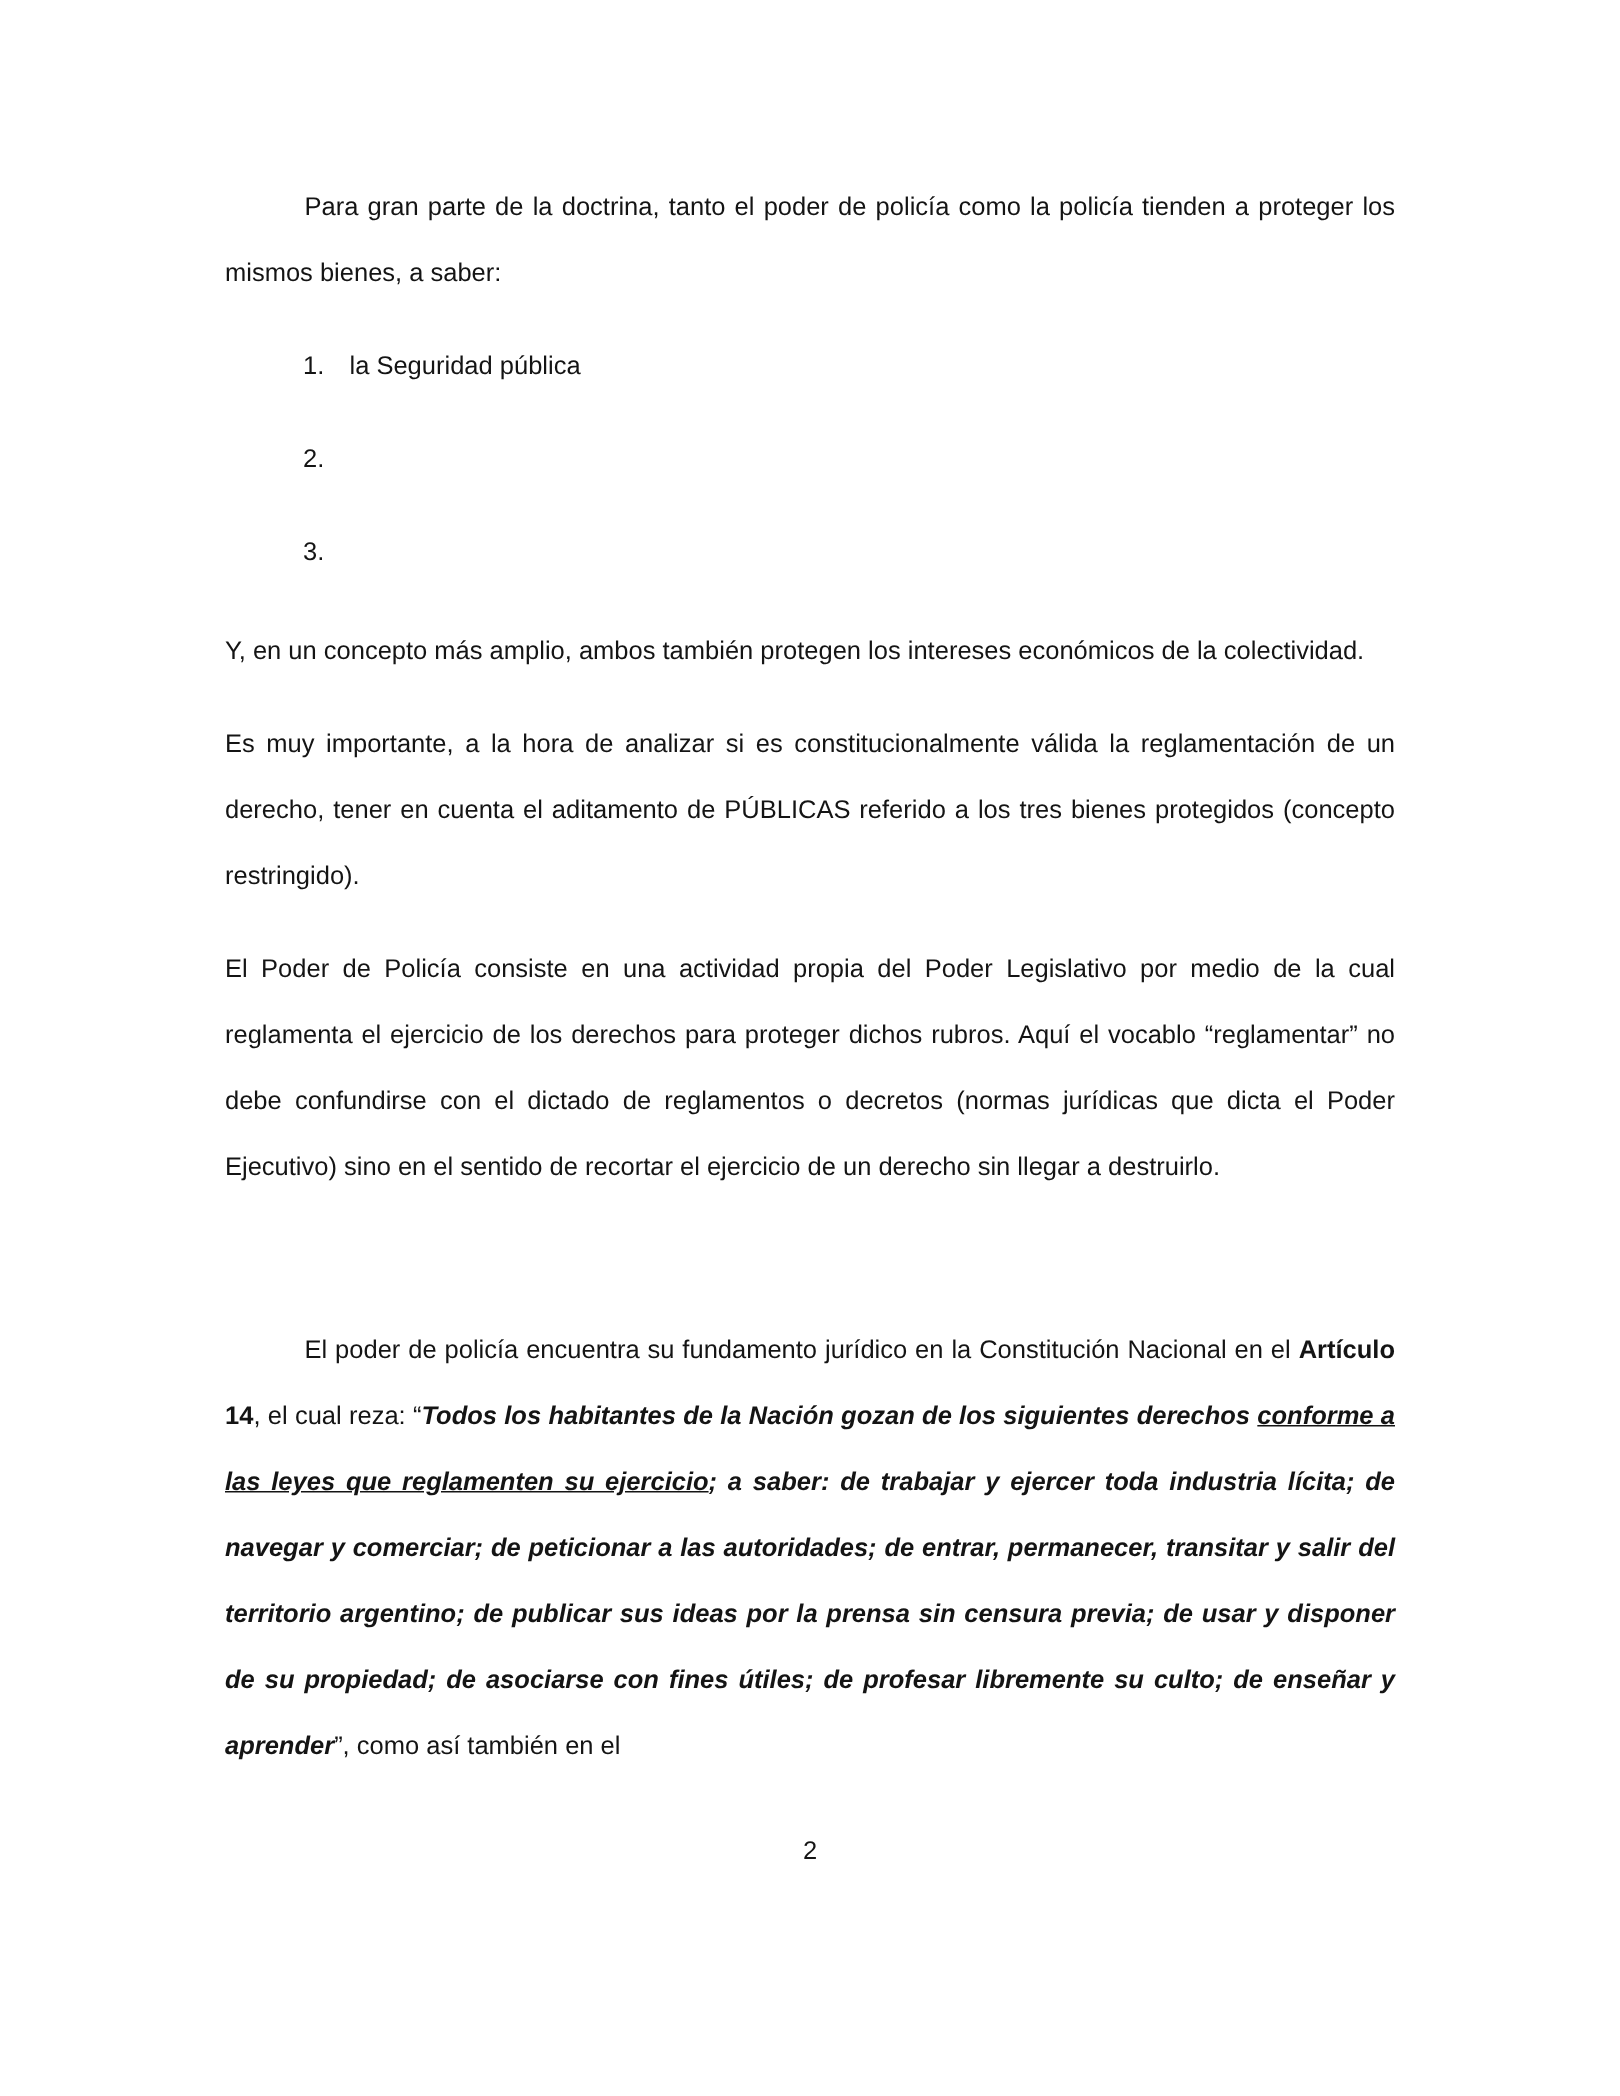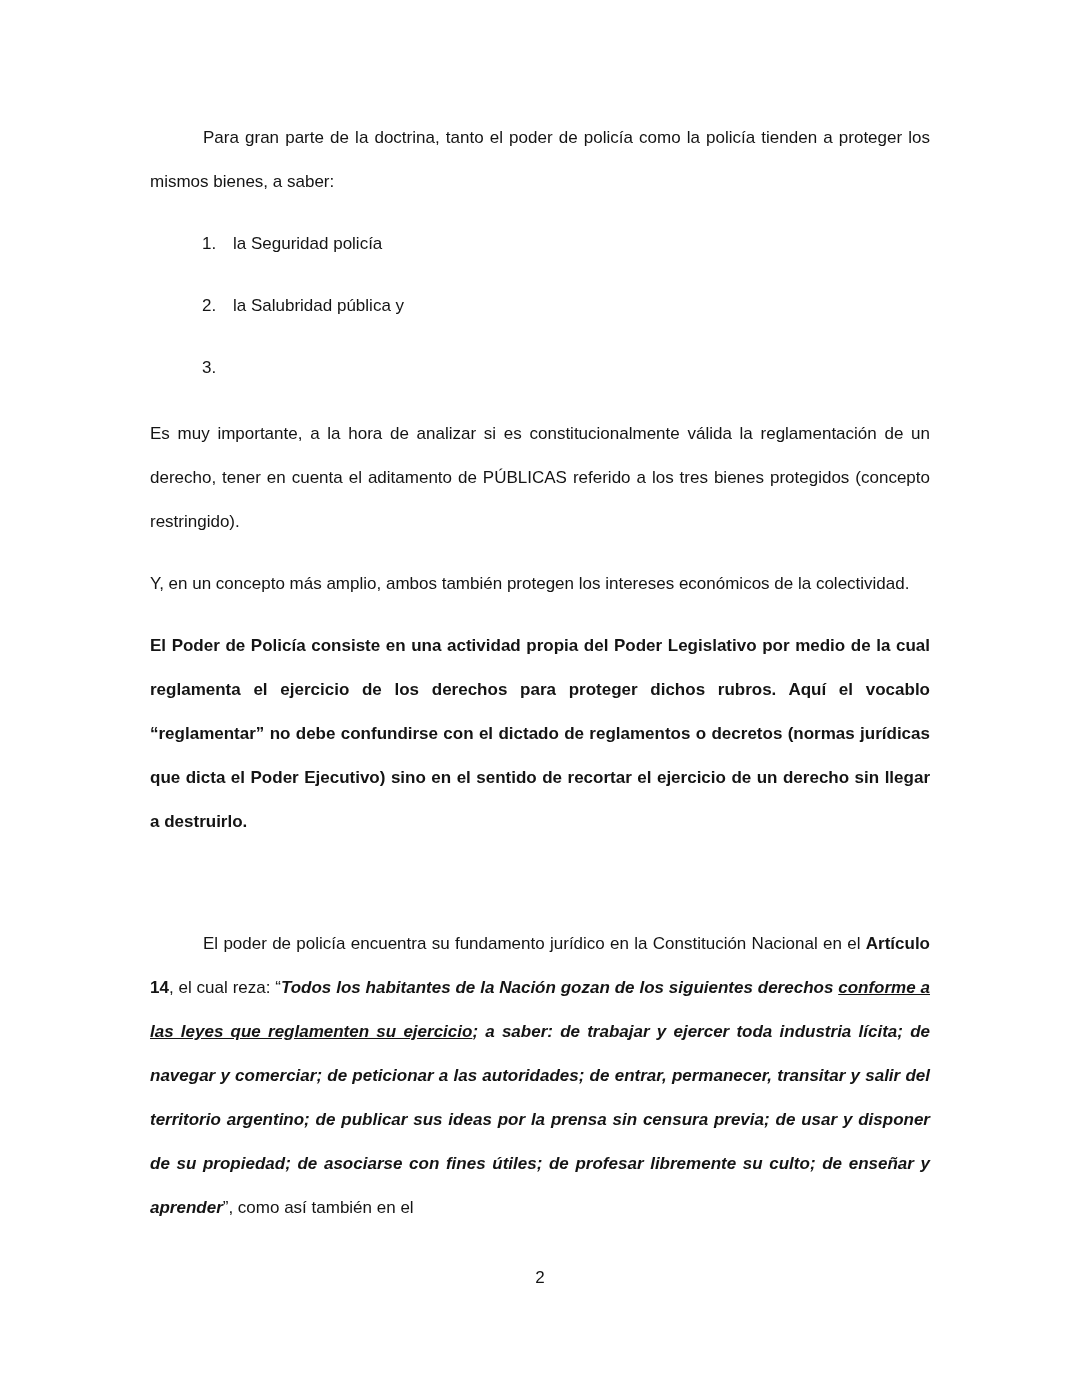--- a/index.html
+++ b/index.html
@@ -18,21 +18,21 @@
     background: #ffffff;
     position: relative;
   }
   .para {
     font-size: 17px;
     line-height: 44px;
     text-align: justify;
     margin: 0 0 18px 0;
   }
   .indent { text-indent: 53px; }
-  .gap-after { margin-bottom: 78px; font-weight: bold; }
+  .gap-after { margin-bottom: 78px; }
   .numbered-list { margin: 4px 0 22px 0; }
   .list-item {
     display: flex;
     font-size: 17px;
     line-height: 44px;
     padding-left: 52px;
     margin-bottom: 18px;
   }
   .li-num { width: 31px; flex: none; }
   .li-text { white-space: pre-wrap; }
@@ -49,34 +49,33 @@
 </head>
 <body>
 
 <div class="page">
 
   <p class="para indent">Para gran parte de la doctrina, tanto el poder de policía como la policía tienden a proteger los mismos bienes, a saber:</p>
 
   <div class="numbered-list">
     <div class="list-item">
       <span class="li-num">1.</span>
-      <span class="li-text">la Seguridad policía</span>
+      <span class="li-text">la Seguridad pública</span>
     </div>
     <div class="list-item">
       <span class="li-num">2.</span>
-      <span class="li-text">la Salubridad pública y</span>
     </div>
     <div class="list-item">
       <span class="li-num">3.</span>
     </div>
   </div>
 
+  <p class="para">Y, en un concepto más amplio, ambos también protegen los intereses económicos de la colectividad.</p>
+
   <p class="para">Es muy importante, a la hora de analizar si es constitucionalmente válida la reglamentación de un derecho, tener en cuenta el aditamento de PÚBLICAS referido a los tres bienes protegidos (concepto restringido).</p>
-
-  <p class="para">Y, en un concepto más amplio, ambos también protegen los intereses económicos de la colectividad.</p>
 
   <p class="para gap-after">El Poder de Policía consiste en una actividad propia del Poder Legislativo por medio de la cual reglamenta el ejercicio de los derechos para proteger dichos rubros. Aquí el vocablo “reglamentar” no debe confundirse con el dictado de reglamentos o decretos (normas jurídicas que dicta el Poder Ejecutivo) sino en el sentido de recortar el ejercicio de un derecho sin llegar a destruirlo.</p>
 
   <p class="para indent"><span>El poder de policía encuentra su fundamento jurídico en la Constitución Nacional en el </span><span class="b">Artículo 14</span><span>, el cual reza: “</span><span class="i">Todos los habitantes de la Nación gozan de los siguientes derechos </span><span class="biu">conforme a las leyes que reglamenten su ejercicio</span><span class="i">; a saber: de trabajar y ejercer toda industria lícita; de navegar y comerciar; de peticionar a las autoridades; de entrar, permanecer, transitar y salir del territorio argentino; de publicar sus ideas por la prensa sin censura previa; de usar y disponer de su propiedad; de asociarse con fines útiles; de profesar libremente su culto; de enseñar y aprender</span><span>”, como así también en el</span></p>
 
   <div class="page-number">2</div>
 
 </div>
 
 </body></html>

